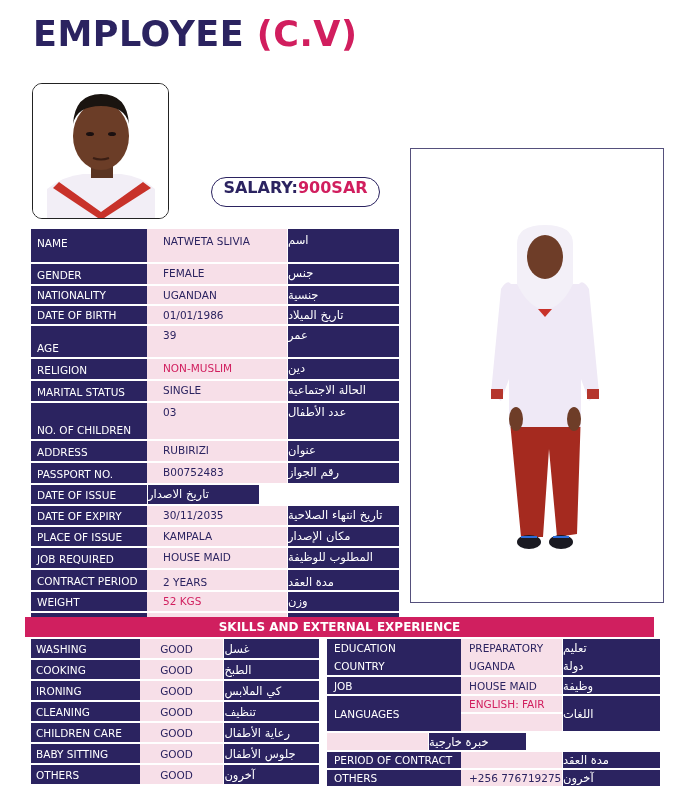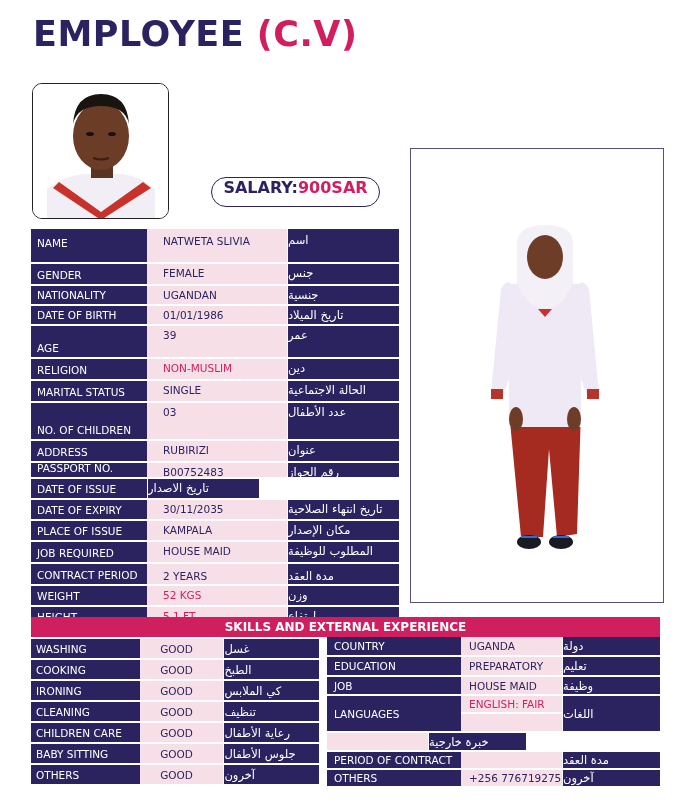--- a/index.html
+++ b/index.html
@@ -20,21 +20,21 @@
   
   .ptable { position: absolute; left: 31px; top: 229px; width: 368px; }
   .prow { display: flex; border-top: 2px solid #ffffff; }
   .prow .c1 { width: 116px; background: #2b2360; color: #ffffff; font-size: 10.5px; padding-left: 6px; display: flex; align-items: flex-end; padding-bottom: 3px; }
   .prow .c2 { width: 140px; background: #f7dfe8; color: #2b2360; font-size: 10.5px; padding-left: 16px; display: flex; align-items: flex-start; padding-top: 3px; }
   .prow .c3 { width: 112px; background: #2b2360; color: #ffffff; font-size: 11.5px; padding-right: 8px; display: flex; align-items: flex-start; justify-content: flex-end; padding-top: 2px; direction: rtl; border-left: 1px solid #fff; }
   .prow .c2.accent { color: #d11e5e; }
   .prow.first { border-top: none; }
 
   
-  .skills-header { position: absolute; left: 31px; top: 617px; width: 629px; height: 20px; background: #d01f5f; color: #fff; font-weight: bold; font-size: 12px; display: flex; align-items: center; justify-content: center; }
+  .skills-header { position: absolute; left: 25px; top: 617px; width: 629px; height: 20px; background: #d01f5f; color: #fff; font-weight: bold; font-size: 12px; display: flex; align-items: center; justify-content: center; }
 
   .stable { position: absolute; left: 31px; top: 637px; width: 288px; }
   .srow { display: flex; height: 21px; border-top: 2px solid #fff; }
   .srow .c1 { width: 112px; background: #2b2360; color: #fff; font-size: 10.5px; padding-left: 5px; display: flex; align-items: center; }
   .srow .c2 { width: 85px; background: #f7dfe8; color: #2b2360; font-size: 10.5px; padding-left: 20px; display: flex; align-items: center; }
   .srow .c3 { width: 98px; background: #2b2360; color: #fff; font-size: 11.5px; padding-right: 6px; display: flex; align-items: center; justify-content: flex-end; direction: rtl; border-left: 1px solid #fff; }
 
   .etable { position: absolute; left: 327px; top: 637px; width: 333px; }
   .erow { display: flex; border-top: 2px solid #fff; }
   .erow .c1 { width: 134px; background: #2b2360; color: #fff; font-size: 10.5px; padding-left: 7px; display: flex; align-items: center; }
@@ -137,21 +137,21 @@
   <div class="prow" style="height:38px">
     <div class="c1">NO. OF CHILDREN</div>
     <div class="c2">03</div>
     <div class="c3">عدد الأطفال</div>
   </div>
   <div class="prow" style="height:22px">
     <div class="c1">ADDRESS</div>
     <div class="c2">RUBIRIZI</div>
     <div class="c3">عنوان</div>
   </div>
-  <div class="prow" style="height:16px">
+  <div class="prow" style="height:22px">
     <div class="c1">PASSPORT NO.</div>
     <div class="c2">B00752483</div>
     <div class="c3">رقم الجواز</div>
   </div>
   <div class="prow" style="height:21px">
     <div class="c1">DATE OF ISSUE</div>
     <div class="c3">تاريخ الاصدار</div>
   </div>
   <div class="prow" style="height:21px">
     <div class="c1">DATE OF EXPIRY</div>
@@ -219,33 +219,33 @@
     <div class="c3">جلوس الأطفال</div>
   </div>
   <div class="srow">
     <div class="c1">OTHERS</div>
     <div class="c2">GOOD</div>
     <div class="c3">آخرون</div>
   </div>
 </div>
 
 <div class="etable">
+  <div class="erow" style="height:20px">
+    <div class="c1">EDUCATION</div>
+    <div class="c2">
+        <span>PREPARATORY</span>
+      </div>
+    <div class="c3">تعليم</div>
+  </div>
   <div class="erow first" style="height:18px">
     <div class="c1">COUNTRY</div>
     <div class="c2">
         <span>UGANDA</span>
       </div>
     <div class="c3">دولة</div>
-  </div>
-  <div class="erow" style="height:20px">
-    <div class="c1">EDUCATION</div>
-    <div class="c2">
-        <span>PREPARATORY</span>
-      </div>
-    <div class="c3">تعليم</div>
   </div>
   <div class="erow" style="height:19px">
     <div class="c1">JOB</div>
     <div class="c2">
         <span>HOUSE MAID</span>
       </div>
     <div class="c3">وظيفة</div>
   </div>
   <div class="erow" style="height:37px">
     <div class="c1">LANGUAGES</div>

